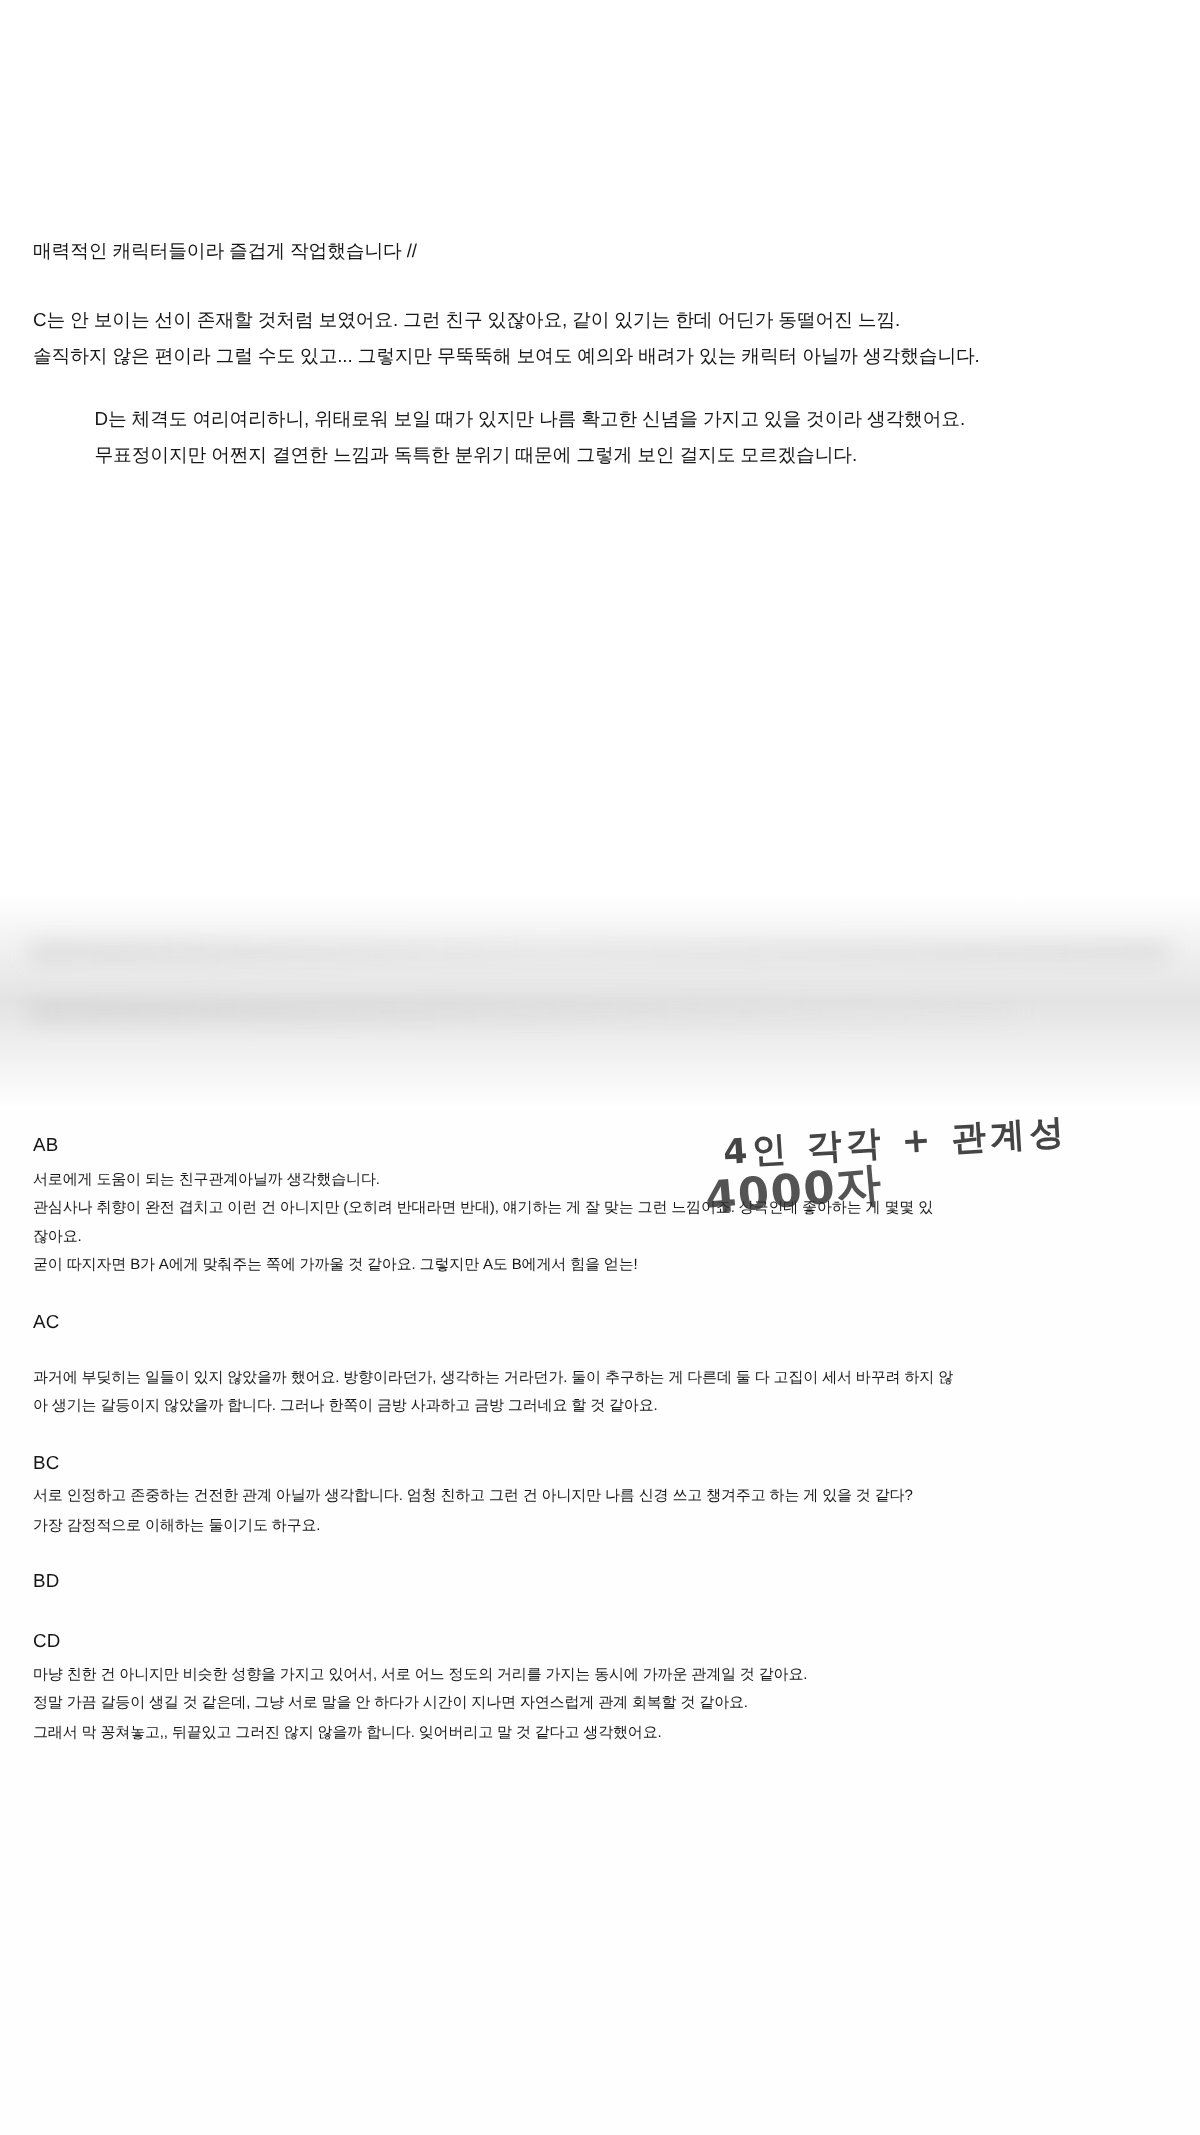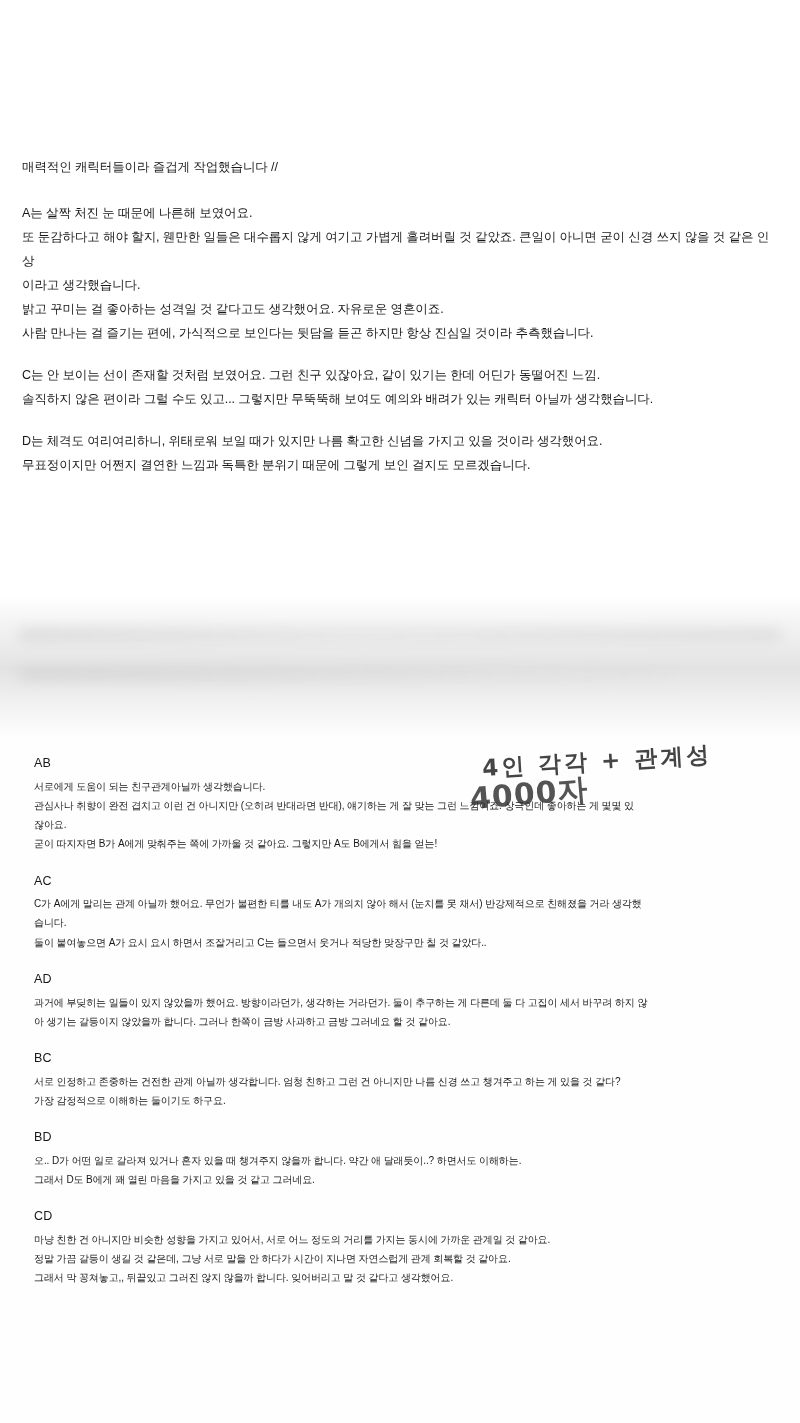--- a/index.html
+++ b/index.html
@@ -35,21 +35,21 @@
     padding: 155px 22px 0 22px;
   }
   .para {
     font-size: 12.5px;
     line-height: 1.92;
     color: #171717;
     margin: 0 0 18px 0;
     letter-spacing: -0.1px;
     white-space: pre-wrap;
   }
-  .para:last-child { margin-bottom: 0; }
+  .para:last-child { margin-bottom: 0; margin-left: 41px; }
   .para.intro { margin-bottom: 22px; }
 
   
   .blur-band {
     position: absolute;
     top: 596px;
     left: 0;
     width: 800px;
     height: 144px;
     background:
@@ -81,21 +81,20 @@
   .bottom-section {
     position: absolute;
     top: 740px;
     left: 0;
     width: 800px;
     height: 683px;
     background: #fefefe;
   }
   .bottom-inner {
     padding: 12px 22px 0 22px;
-    margin-left: 12px;
   }
   .pair-block {
     margin-bottom: 16px;
   }
   .pair-label {
     font-size: 12.5px;
     line-height: 1.9;
     color: #171717;
     margin: 0 0 1px 0;
     letter-spacing: 0.2px;
@@ -161,25 +160,20 @@
 <body>
 
 <div class="page">
 
   <div class="edge-left"></div>
   <div class="edge-right"></div>
 
   <section class="top-section">
     <div class="top-inner">
       <p class="para intro">매력적인 캐릭터들이라 즐겁게 작업했습니다 //</p>
-      <p class="para">A는 살짝 처진 눈 때문에 나른해 보였어요.
-또 둔감하다고 해야 할지, 웬만한 일들은 대수롭지 않게 여기고 가볍게 흘려버릴 것 같았죠. 큰일이 아니면 굳이 신경 쓰지 않을 것 같은 인상
-이라고 생각했습니다.
-밝고 꾸미는 걸 좋아하는 성격일 것 같다고도 생각했어요. 자유로운 영혼이죠.
-사람 만나는 걸 즐기는 편에, 가식적으로 보인다는 뒷담을 듣곤 하지만 항상 진심일 것이라 추측했습니다.</p>
       <p class="para">C는 안 보이는 선이 존재할 것처럼 보였어요. 그런 친구 있잖아요, 같이 있기는 한데 어딘가 동떨어진 느낌.
 솔직하지 않은 편이라 그럴 수도 있고... 그렇지만 무뚝뚝해 보여도 예의와 배려가 있는 캐릭터 아닐까 생각했습니다.</p>
       <p class="para">D는 체격도 여리여리하니, 위태로워 보일 때가 있지만 나름 확고한 신념을 가지고 있을 것이라 생각했어요.
 무표정이지만 어쩐지 결연한 느낌과 독특한 분위기 때문에 그렇게 보인 걸지도 모르겠습니다.</p>
     </div>
   </section>
 
   <div class="blur-band"></div>
 
   <section class="bottom-section">
@@ -188,41 +182,35 @@
       <div class="pair-block">
         <p class="pair-label">AB</p>
         <p class="pair-body">서로에게 도움이 되는 친구관계아닐까 생각했습니다.
 관심사나 취향이 완전 겹치고 이런 건 아니지만 (오히려 반대라면 반대), 얘기하는 게 잘 맞는 그런 느낌이죠. 상극인데 좋아하는 게 몇몇 있
 잖아요.
 굳이 따지자면 B가 A에게 맞춰주는 쪽에 가까울 것 같아요. 그렇지만 A도 B에게서 힘을 얻는!</p>
       </div>
 
       <div class="pair-block">
         <p class="pair-label">AC</p>
-        <p class="pair-body">C가 A에게 말리는 관계 아닐까 했어요. 무언가 불편한 티를 내도 A가 개의치 않아 해서 (눈치를 못 채서) 반강제적으로 친해졌을 거라 생각했
-습니다.
-둘이 붙여놓으면 A가 요시 요시 하면서 조잘거리고 C는 들으면서 웃거나 적당한 맞장구만 칠 것 같았다..</p>
-      </div>
-
-      <div class="pair-block">
-        <p class="pair-label">AD</p>
+      </div>
+
+      <div class="pair-block">
         <p class="pair-body">과거에 부딪히는 일들이 있지 않았을까 했어요. 방향이라던가, 생각하는 거라던가. 둘이 추구하는 게 다른데 둘 다 고집이 세서 바꾸려 하지 않
 아 생기는 갈등이지 않았을까 합니다. 그러나 한쪽이 금방 사과하고 금방 그러네요 할 것 같아요.</p>
       </div>
 
       <div class="pair-block">
         <p class="pair-label">BC</p>
         <p class="pair-body">서로 인정하고 존중하는 건전한 관계 아닐까 생각합니다. 엄청 친하고 그런 건 아니지만 나름 신경 쓰고 챙겨주고 하는 게 있을 것 같다?
 가장 감정적으로 이해하는 둘이기도 하구요.</p>
       </div>
 
       <div class="pair-block">
         <p class="pair-label">BD</p>
-        <p class="pair-body">오.. D가 어떤 일로 갈라져 있거나 혼자 있을 때 챙겨주지 않을까 합니다. 약간 애 달래듯이..? 하면서도 이해하는.
-그래서 D도 B에게 꽤 열린 마음을 가지고 있을 것 같고 그러네요.</p>
       </div>
 
       <div class="pair-block">
         <p class="pair-label">CD</p>
         <p class="pair-body">마냥 친한 건 아니지만 비슷한 성향을 가지고 있어서, 서로 어느 정도의 거리를 가지는 동시에 가까운 관계일 것 같아요.
 정말 가끔 갈등이 생길 것 같은데, 그냥 서로 말을 안 하다가 시간이 지나면 자연스럽게 관계 회복할 것 같아요.
 그래서 막 꽁쳐놓고,, 뒤끝있고 그러진 않지 않을까 합니다. 잊어버리고 말 것 같다고 생각했어요.</p>
       </div>
 
     </div>

